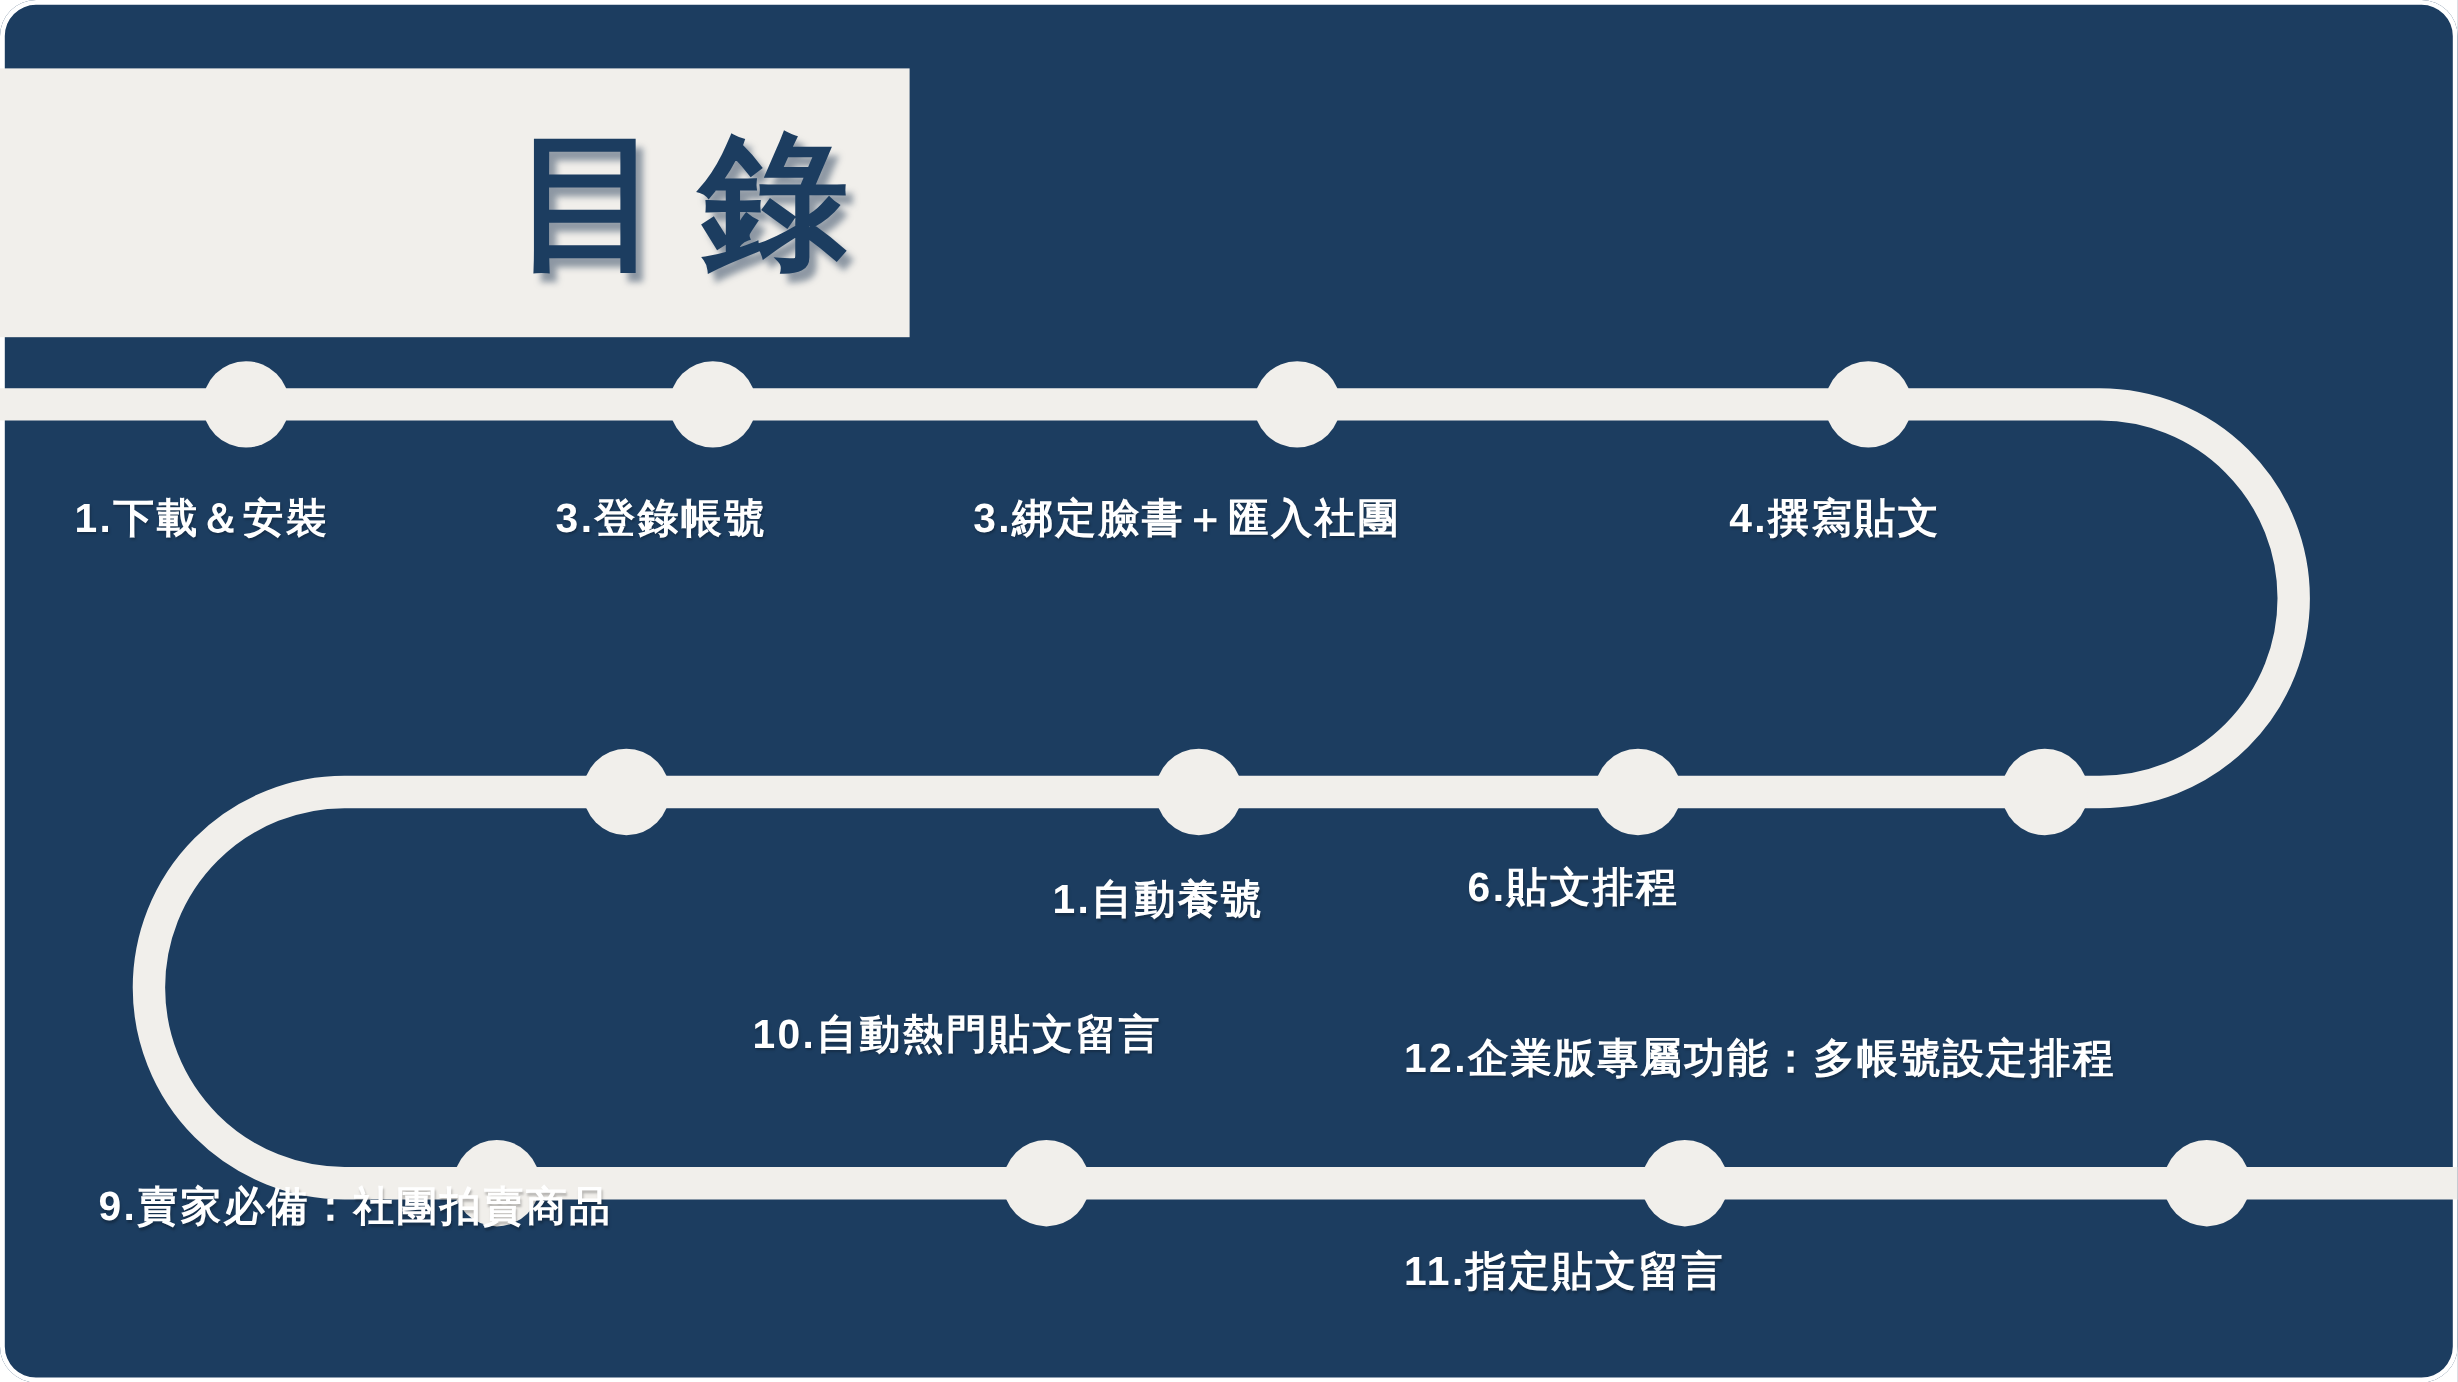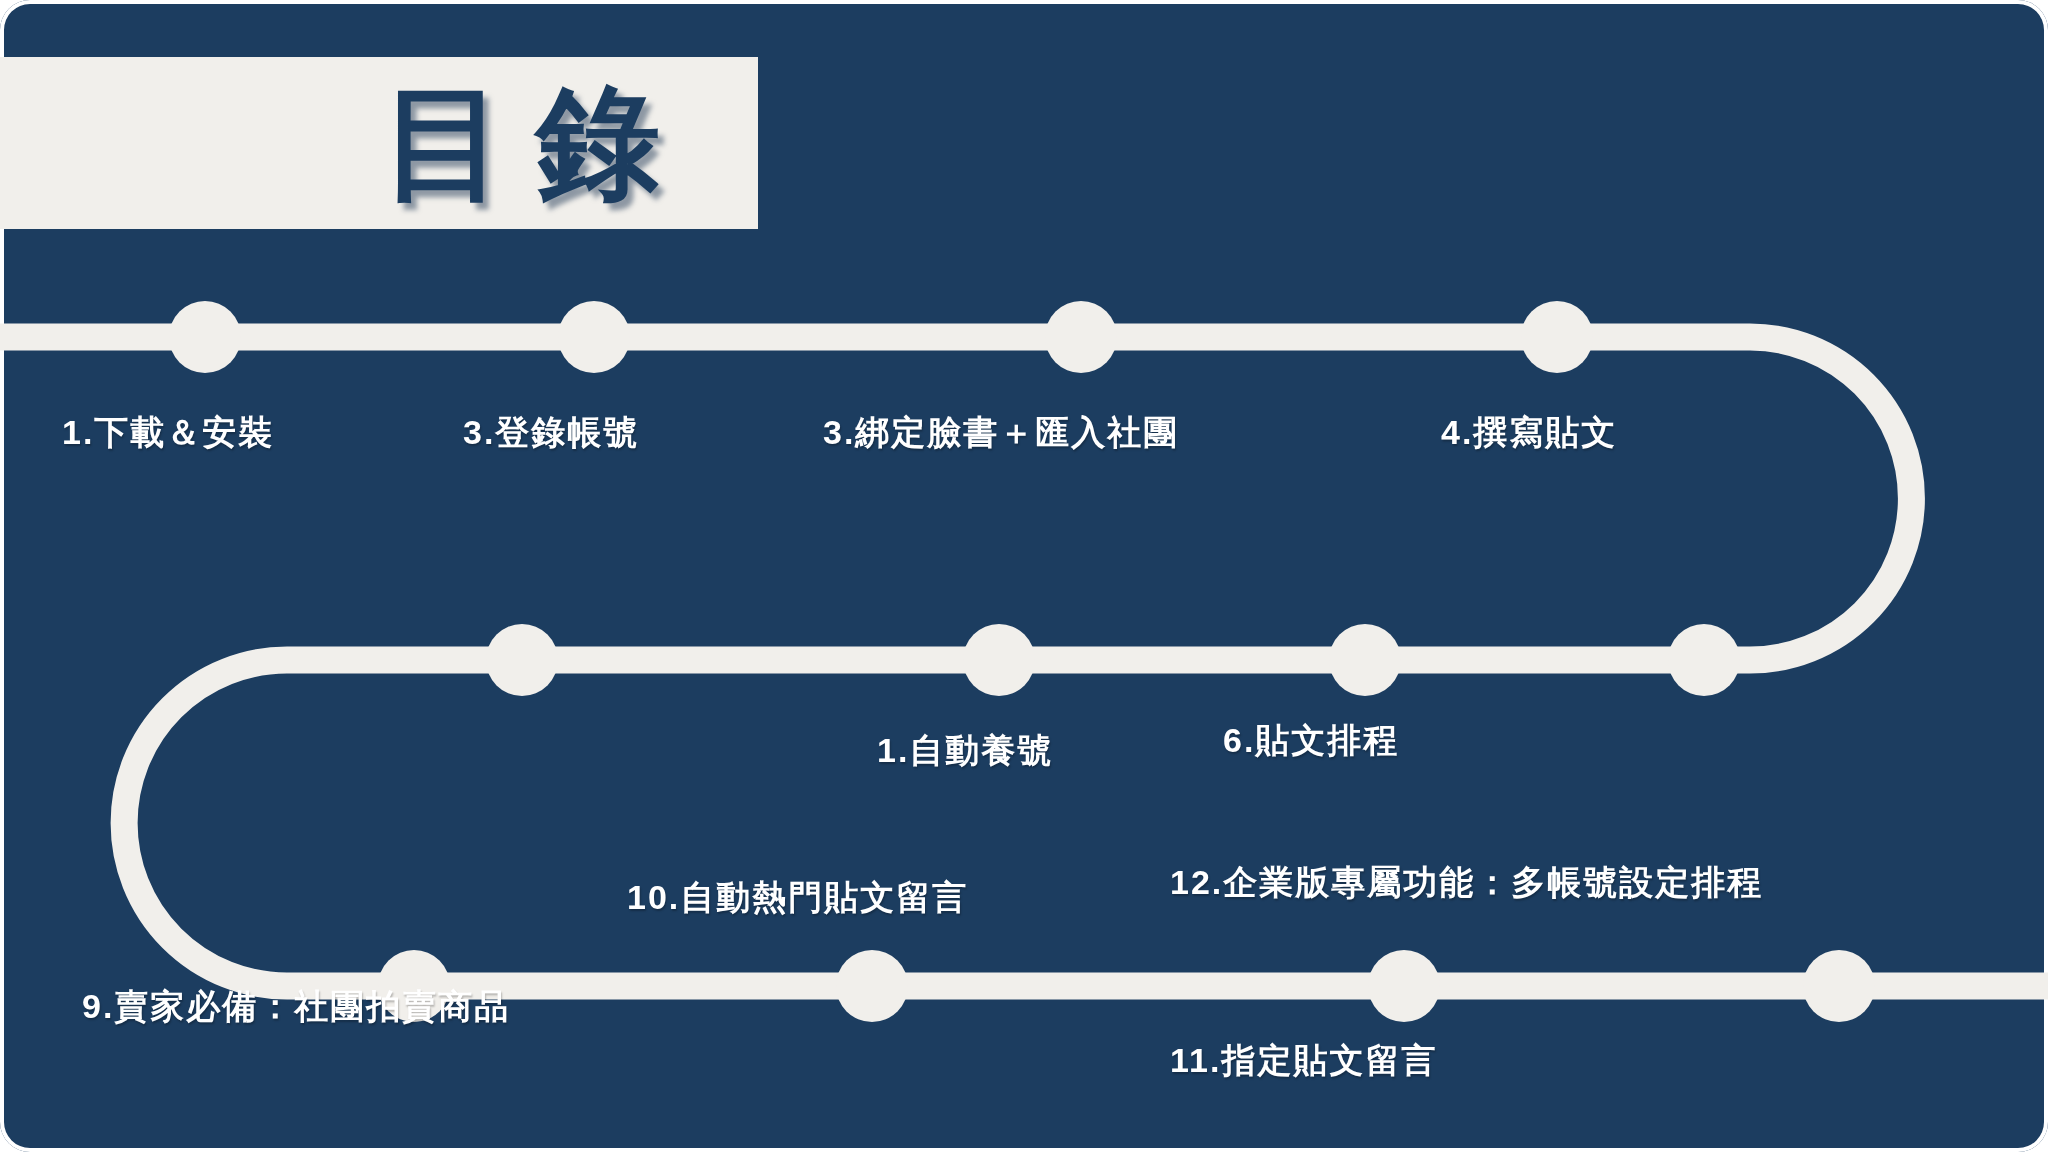--- a/index.html
+++ b/index.html
@@ -21,26 +21,26 @@
     position: absolute;
     left: 0; top: 0;
     width: 2048px; height: 1152px;
     display: block;
   }
   .banner {
     position: absolute;
     left: 0;
     top: 57px;
     width: 758px;
-    height: 172px;
+    height: 224px;
     background: var(--path, #f1efeb);
     display: flex;
     align-items: center;
     justify-content: flex-end;
-    padding-right: 68px;
+    padding-right: 21px;
     box-sizing: border-box;
   }
   .title {
     margin: 0;
     font-size: 124px;
     font-weight: bold;
     letter-spacing: 30px;
     color: var(--title, #1c3d60);
     text-shadow: 6px 7px 5px rgba(88, 104, 124, 0.65);
     line-height: 1;
@@ -52,29 +52,29 @@
     font-size: 34px;
     font-weight: bold;
     letter-spacing: 2px;
     line-height: 1.1;
     white-space: nowrap;
     text-shadow: 1px 2px 2px rgba(0,0,0,0.25);
   }
   
   .it1  { left: 62px;   top: 414px; }
   .it2  { left: 463px;  top: 414px; }
-  .it3  { left: 811px;  top: 414px; margin-left: 12px; }
+  .it3  { left: 811px;  top: 414px; }
   .it4  { left: 1441px; top: 414px; }
   
   .it8  { left: 320px;  top: 732px; }
   .it7  { left: 877px;  top: 732px; }
   .it6  { left: 1223px; top: 722px; }
   .it5  { left: 1584px; top: 726px; }
   
-  .it10 { left: 627px;  top: 879px; }
+  .it10 { left: 627px;  top: 844px; }
   .it12 { left: 1170px; top: 864px; }
   
   .it9  { left: 82px;   top: 988px; }
   .it11 { left: 1170px; top: 1042px; }
 </style>
 </head>
 <body>
 
 <div class="frame">
 

